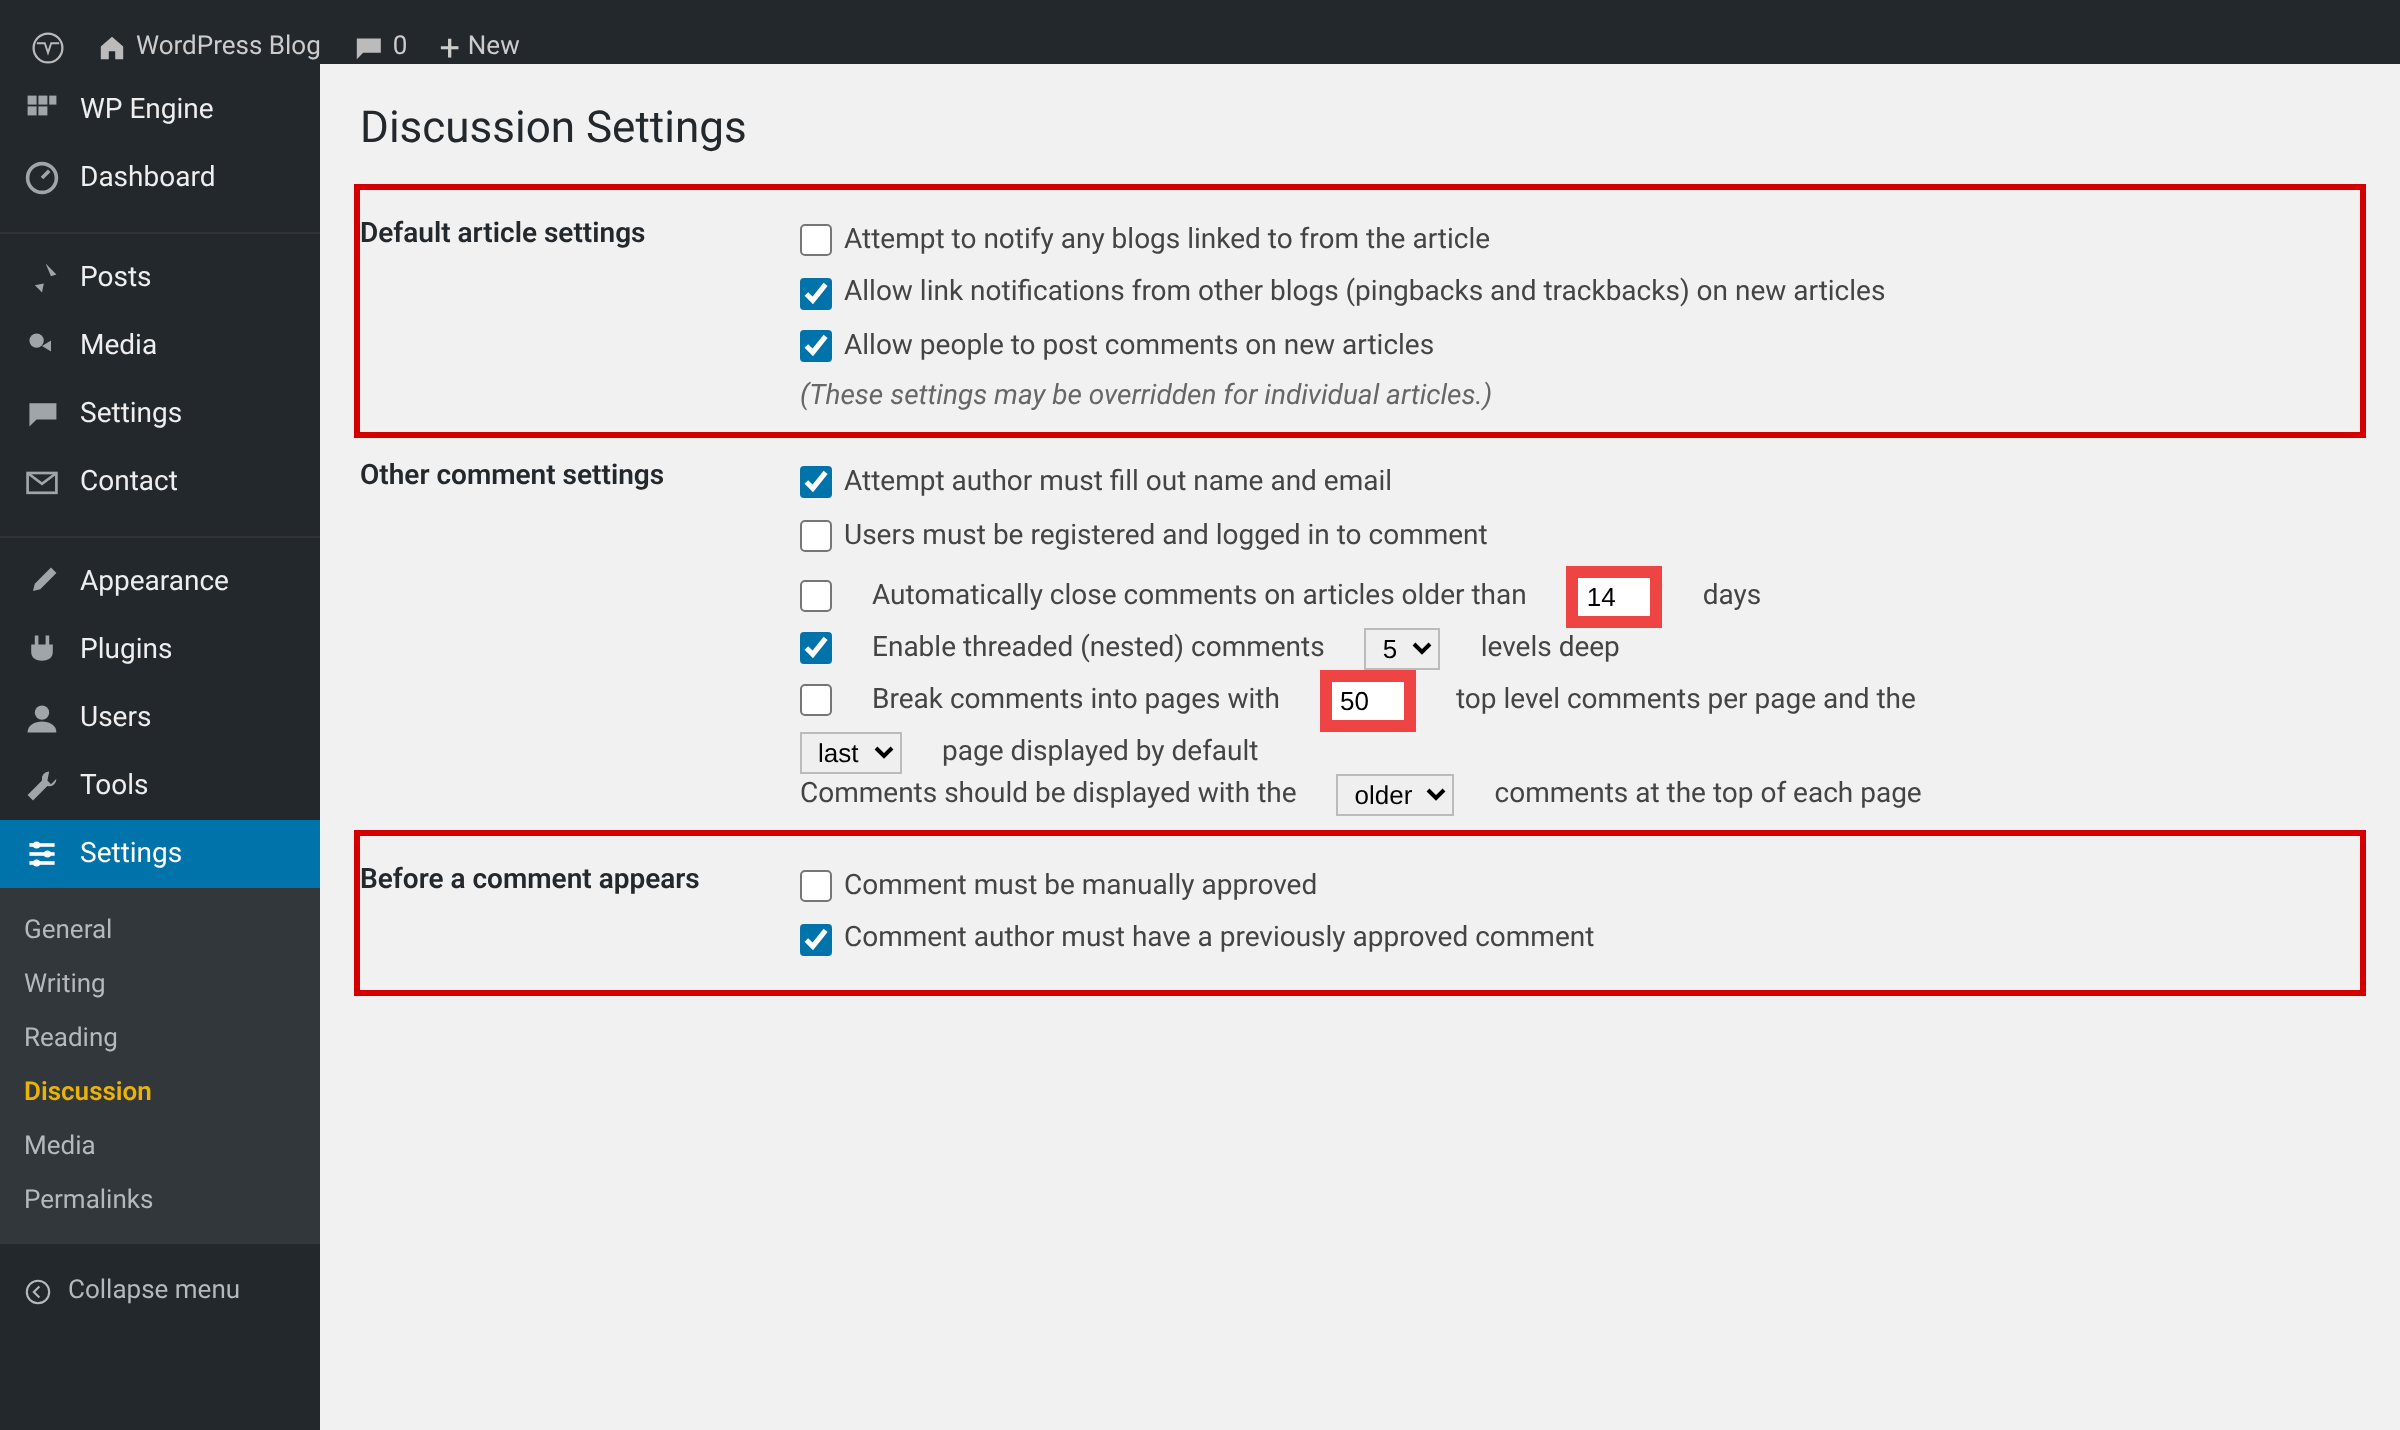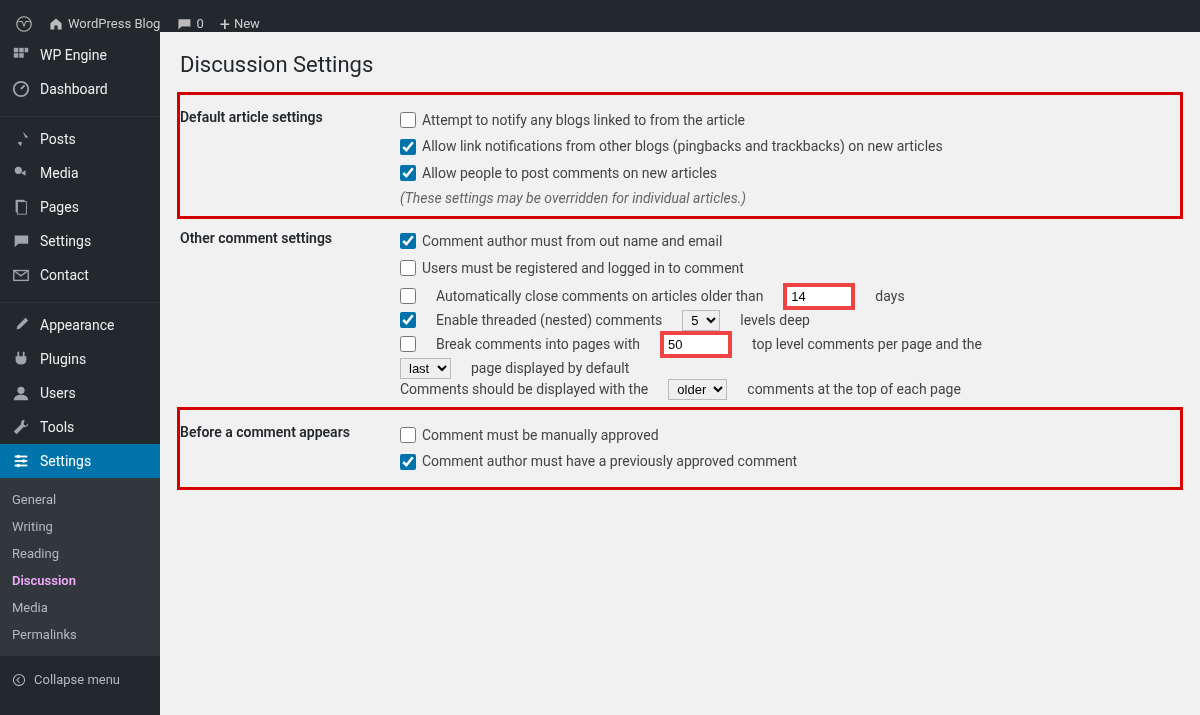--- a/index.html
+++ b/index.html
@@ -12,33 +12,33 @@
 #wrap { display:flex; }
 #adminmenu { width:160px; background:#23282d; min-height: 683px; color:#eee; font-size:14px; padding-top:6px;}
 #adminmenu .menu-item { display:flex; align-items:center; gap:10px; padding:8px 12px; cursor:pointer; color:#eee; }
 #adminmenu .menu-item.current { background:#0073aa; color:#fff; position:relative;}
 #adminmenu .menu-item.current::after { content:""; position:absolute; right:-8px; top:50%; transform:translateY(-50%); border:8px solid transparent; border-right-color:#f1f1f1;}
 #adminmenu .sep { height:6px; border-bottom:1px solid #333; margin:5px 0;}
 #adminmenu svg { width:18px; height:18px; fill:#a0a5aa; flex-shrink:0;}
 #adminmenu .menu-item.current svg { fill:#fff;}
 #adminmenu .submenu { background:#32373c; padding:8px 0;}
 #adminmenu .submenu .sub-item { padding:6px 12px; font-size:13px; color:#b4b9be; cursor:pointer;}
-#adminmenu .submenu .sub-item.active { color:#f0abfc; font-weight:600;}
+#adminmenu .submenu .sub-item.active { color:#eab308; font-weight:600;}
 #adminmenu .collapse { display:flex; align-items:center; gap:8px; padding:10px 12px; color:#b4b9be; cursor:pointer; font-size:13px; margin-top:6px;}
 #adminmenu .collapse svg { width:14px; height:14px; fill:#b4b9be;}
 
 #content { flex:1; padding: 10px 20px 20px 20px; }
 h1 { font-size:22px; font-weight:400; color:#23282d; margin: 10px 0 18px 0;}
 .form-table { width:100%; border-collapse:collapse;}
 .form-table th { text-align:left; vertical-align:top; width:220px; padding: 14px 10px 14px 0; font-size:14px; font-weight:600; color:#23282d;}
 .form-table td { padding: 10px 0; font-size:14px; color:#444;}
 .form-table label { display:flex; align-items:center; gap:6px; margin:4px 0; line-height:1.6;}
 .form-table p.desc { font-style:italic; color:#666; margin-top:6px;}
 input[type=checkbox] { width:16px; height:16px; accent-color:#0073aa; cursor:pointer;}
-input.small-text { width:72px; padding:2px 4px; font-size:13px; border:4px solid #ef4444; }
+input.small-text { width:48px; padding:2px 4px; font-size:13px; border:6px solid #ef4444; }
 select { font-size:13px; padding:1px 4px; border:1px solid #bbb;}
 .flowline { display:flex; align-items:center; flex-wrap:wrap; gap:20px; margin:0 0;}
 
 
 .highlight { outline: 3px solid #d40000; outline-offset:0;margin-top:16px;}
 .hl1 { position:relative; }
 </style>
 </head>
 <body>
 
@@ -92,27 +92,20 @@
           <path d="M12 2l6 6-3 1-4 4-1 5-2-2-4 4 4-4-2-2 5-1 4-4z"></path>
         </svg>
         <span>Posts</span>
       </div>
     <div class="menu-item">
         <svg viewBox="0 0 20 20">
           <circle cx="7" cy="7" r="4"></circle>
           <path d="M10 10l5 3v-6z"></path>
         </svg>
         <span>Media</span>
-      </div>
-    <div class="menu-item">
-        <svg viewBox="0 0 20 20">
-          <rect x="4" y="2" width="10" height="14"></rect>
-          <rect x="6" y="4" width="10" height="14" fill="#23282d" stroke="#a0a5aa"></rect>
-        </svg>
-        <span>Pages</span>
       </div>
     <div class="menu-item">
         <svg viewBox="0 0 20 20">
           <path d="M2 4h16v9H7l-4 4V4z"></path>
         </svg>
         <span>Settings</span>
       </div>
     <div class="menu-item">
         <svg viewBox="0 0 20 20">
           <rect x="2" y="5" width="16" height="11" fill="none" stroke="#a0a5aa" stroke-width="1.5"></rect>
@@ -196,21 +189,21 @@
               </label>
           <p class="desc">(These settings may be overridden for individual articles.)</p>
         </td>
       </tr>
 
       <tr>
         <th>Other comment settings</th>
         <td>
           <label>
                 <input type="checkbox" checked="" style="">
-                <span>Comment author must from out name and email</span>
+                <span>Attempt author must fill out name and email</span>
               </label>
           <label>
                 <input type="checkbox" style="">
                 <span>Users must be registered and logged in to comment</span>
               </label>
 
           <div class="flowline">
             <input type="checkbox" style="">
             <span>Automatically close comments on articles older than</span>
             <input class="small-text" value="14" style="">

